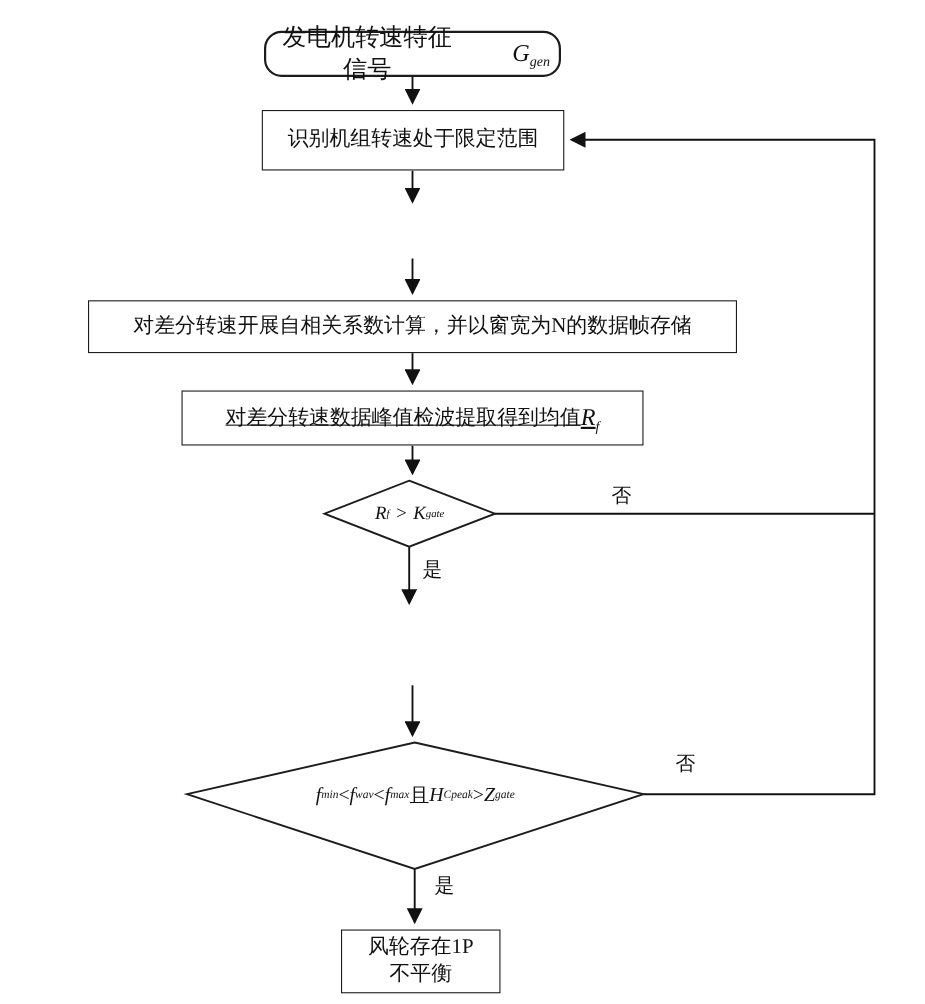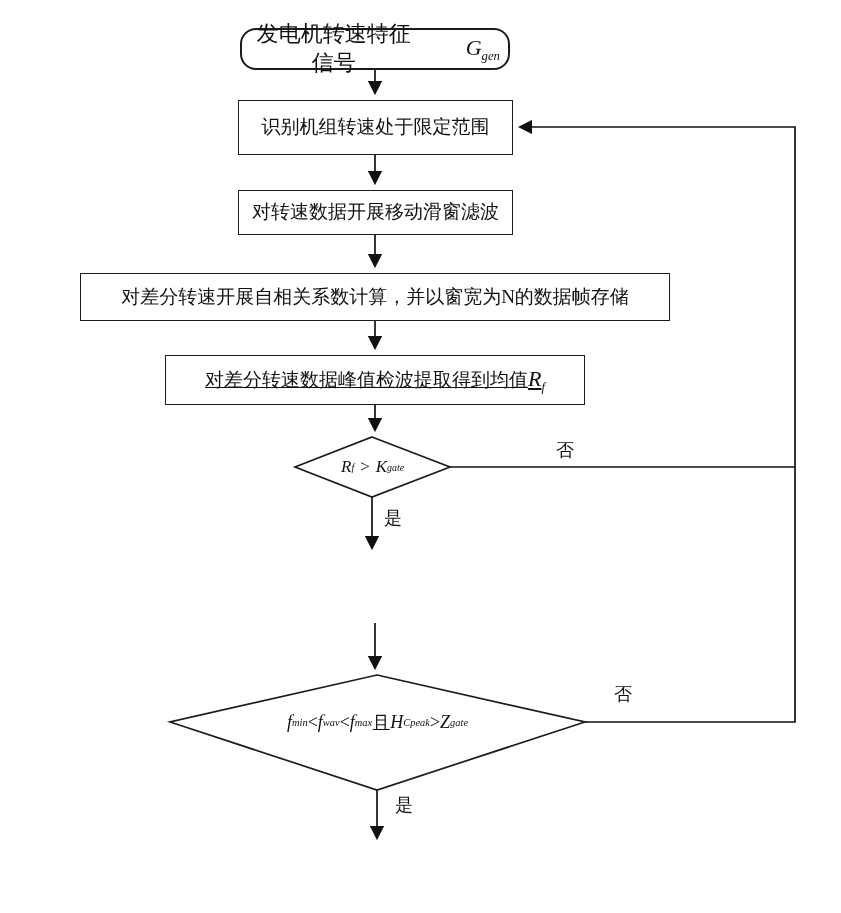--- a/index.html
+++ b/index.html
@@ -57,23 +57,20 @@
 
   <div class="node start big" style="left:240px; top:28px; width:270px; height:42px; flex-direction:row;">
     <span>发电机转速特征信号</span>
       <span class="formula"><span class="v">G</span><sub>gen</sub></span>
   </div>
 
   <div class="node" style="left:238px; top:100px; width:275px; height:55px;">
     <div>识别机组转速处于限定范围</div>
   </div>
 
-  <div class="node" style="left:238px; top:190px; width:275px; height:45px;">
-    <span>对转速数据开展移动滑窗滤波</span>
-  </div>
 
   <div class="node" style="left:80px; top:273px; width:590px; height:48px;">
     <span>对差分转速开展自相关系数计算，并以窗宽为N的数据帧存储</span>
   </div>
 
   <div class="node" style="left:165px; top:355px; width:420px; height:50px; flex-direction:row;text-decoration:underline;">
     <span>对差分转速数据峰值检波提取得到均值</span>
       <span class="formula big"><span class="v">R</span><sub>f</sub></span>
   </div>
 
@@ -98,19 +95,23 @@
     <span class="v">f</span>
       <sub>max</sub>
     <span>且</span>
     <span class="v">H</span>
       <sub>Cpeak</sub>
     <span>&gt;</span>
     <span class="v">Z</span>
       <sub>gate</sub>
   </div>
 
+  <div class="node" style="left:310px; top:845px; width:145px; height:58px;">
+    <div>风轮存在1P</div>
+    <div>不平衡</div>
+  </div>
 
   <div class="elabel" style="left:556px; top:438px;">否</div>
   <div class="elabel" style="left:384px; top:506px;">是</div>
   <div class="elabel" style="left:614px; top:682px;">否</div>
   <div class="elabel" style="left:395px; top:793px;">是</div>
 
 </div>
 
 </body></html>

